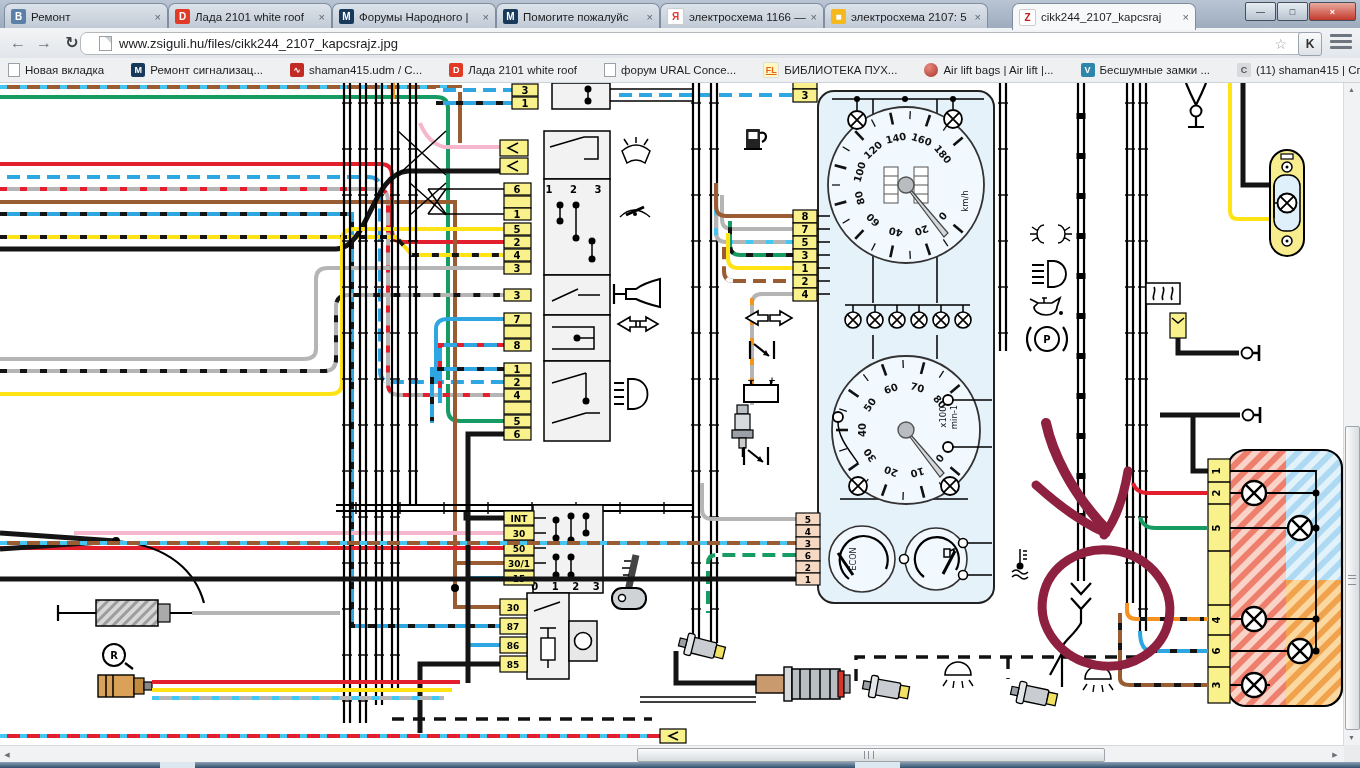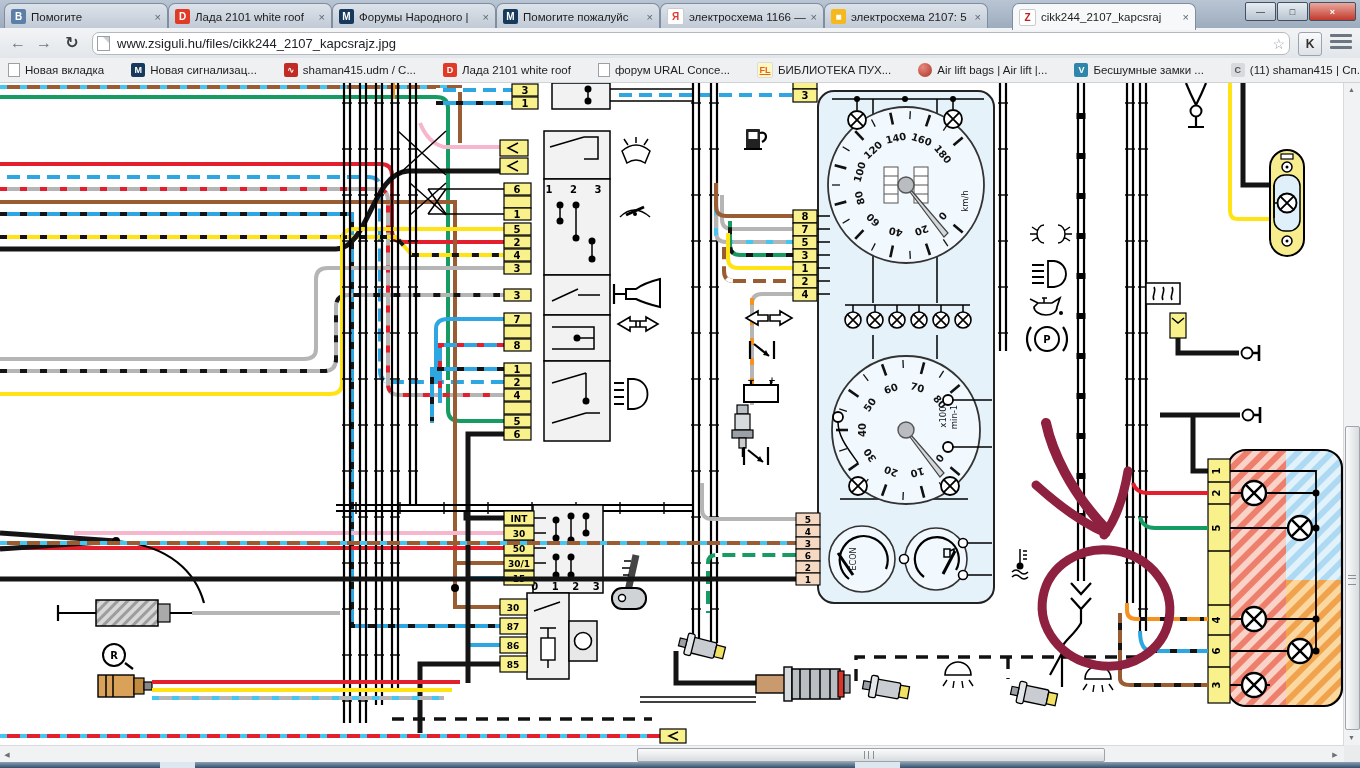--- a/index.html
+++ b/index.html
@@ -18,22 +18,22 @@
   .winbtns{position:absolute;top:2px;right:4px;display:flex;}
   .wb{width:29px;height:17px;border:1px solid #44505e;border-radius:2px;margin-left:1px;
     background:linear-gradient(#e6ecf2,#b9c4d0);font-size:9px;color:#222;
     display:flex;align-items:center;justify-content:center;}
   .wb.close{width:45px;background:linear-gradient(#e9a9a0,#c3392b);color:#fff;font-weight:bold;}
   
   .toolbar{position:absolute;top:28px;left:0;width:1360px;height:30px;
     background:linear-gradient(#f3f4f6,#e2e6ea);border-bottom:1px solid #c9cdd2;}
   .navbtn{position:absolute;top:3px;width:24px;height:24px;text-align:center;line-height:24px;
     font-size:16px;color:#6d7680;font-weight:bold;}
-  .omnibox{position:absolute;left:92px;top:4px;width:1188px;height:21px;background:#fff;
-    border:1px solid #b4b9be;border-radius:7px;display:flex;align-items:center;padding:0 4px;}
+  .omnibox{position:absolute;left:80px;top:4px;width:1188px;height:21px;background:#fff;
+    border:1px solid #b4b9be;border-radius:7px;display:flex;align-items:center;padding:0 18px;}
   .pageico{width:11px;height:13px;border:1px solid #9aa0a6;background:#fff;margin-right:7px;position:relative;}
   .pageico:after{content:"";position:absolute;right:0;top:0;border:3px solid #c9ced3;
     border-left-color:transparent;border-bottom-color:transparent;}
   .url{font-size:13px;color:#202124;flex:1 1 auto;white-space:nowrap;overflow:hidden;}
   .star{color:#9aa0a6;font-size:14px;flex:0 0 auto;}
   .extbtn{position:absolute;right:38px;top:4px;width:22px;height:22px;border:1px solid #9aa4ae;
     border-radius:3px;background:linear-gradient(#fbfbfc,#dde2e7);font-size:12px;font-weight:bold;
     color:#333;text-align:center;line-height:22px;}
   .menubtn{position:absolute;right:8px;top:6px;width:22px;height:18px;}
   .menubtn i{display:block;height:3px;background:#6d7680;margin:0 0 3px 0;border-radius:1px;}
@@ -83,21 +83,21 @@
   .dO{stroke:#f59220;stroke-dasharray:7 13;}
   .dash{stroke:#111;stroke-width:3.4;stroke-dasharray:12 9;fill:none;}
   .anno{stroke:#8e2040;fill:none;stroke-linecap:round;}
 </style>
 </head>
 <body>
 
 <div class="tabstrip">
     <div class="tab" style="left: 4px; width: 150px;">
       <span class="fav" style="background: rgb(91, 127, 166); color: rgb(255, 255, 255);">В</span>
-      <span class="ttl">Помогите</span>
+      <span class="ttl">Ремонт</span>
       <span class="cl">×</span>
     </div>
     <div class="tab" style="left: 168px; width: 150px;">
       <span class="fav" style="background: rgb(225, 58, 39); color: rgb(255, 255, 255);">D</span>
       <span class="ttl">Лада 2101 white roof</span>
       <span class="cl">×</span>
     </div>
     <div class="tab" style="left: 332px; width: 150px;">
       <span class="fav" style="background: rgb(22, 57, 92); color: rgb(255, 255, 255);">М</span>
       <span class="ttl">Форумы Народного |</span>
@@ -147,21 +147,21 @@
     </div>
 </div>
 
 <div class="bookmarks">
     <div class="bm">
       <span class="ic page"></span>
       <span>Новая вкладка</span>
     </div>
     <div class="bm">
       <span class="ic" style="background: rgb(22, 57, 92); color: rgb(255, 255, 255);">М</span>
-      <span>Новая сигнализац...</span>
+      <span>Ремонт сигнализац...</span>
     </div>
     <div class="bm">
       <span class="ic" style="background: rgb(194, 42, 36); color: rgb(255, 255, 255);">∿</span>
       <span>shaman415.udm / С...</span>
     </div>
     <div class="bm">
       <span class="ic" style="background: rgb(225, 58, 39); color: rgb(255, 255, 255);">D</span>
       <span>Лада 2101 white roof</span>
     </div>
     <div class="bm">

